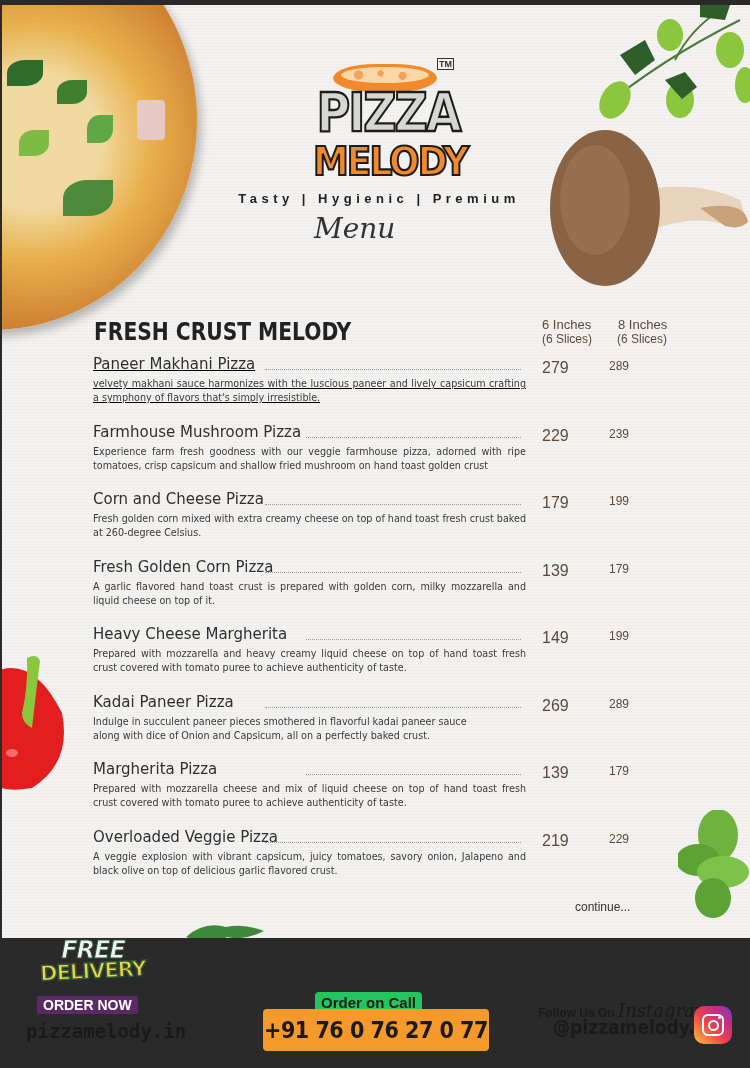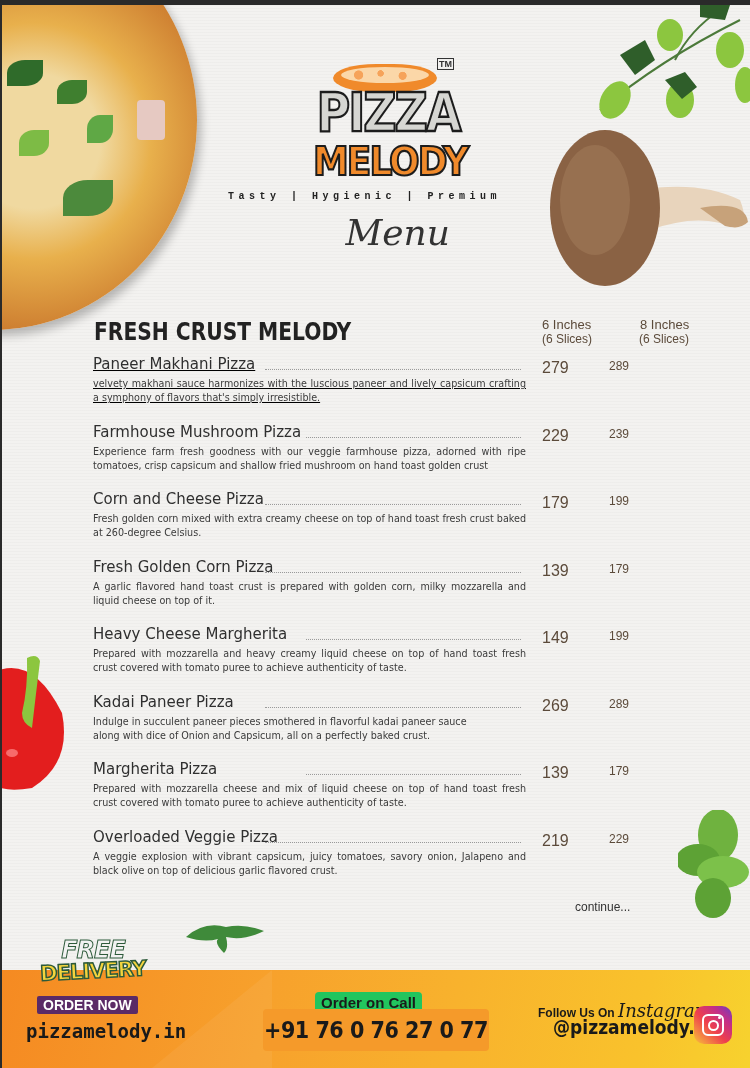--- a/index.html
+++ b/index.html
@@ -1,18 +1,18 @@
 <!DOCTYPE html>
 <html><head>
 <meta charset="utf-8">
 <style>
   html, body { margin:0; padding:0; }
   body { width:750px; height:1068px; overflow:hidden; position:relative;
     background:#2a2a2a; font-family:"Liberation Sans", sans-serif; }
-  .page { position:absolute; left:2px; top:5px; width:748px; height:1063px;
+  .page { position:absolute; left:2px; top:5px; width:748px; height:933px;
     background:#f3f2f0;
     background-image: repeating-linear-gradient(0deg, rgba(0,0,0,0.018) 0px, rgba(0,0,0,0.018) 1px, transparent 1px, transparent 3px);
     overflow:hidden; }
   
   .pizza { position:absolute; left:-215px; top:-95px; width:410px; height:420px; border-radius:50%;
     background: radial-gradient(circle at 60% 55%, #f0d9a0 0 20%, #e8b04c 35%, #c9762c 60%, #b45f22 80%, #c98a4b 86%, #d4a064 100%);
     box-shadow: 4px 6px 10px rgba(0,0,0,0.25); }
   .pizza .leaf { position:absolute; background:#2f6b2a; border-radius:50% 0 50% 0; }
   .pizza .ham { position:absolute; background:#e6c9c2; border-radius:4px; }
   .hops { position:absolute; right:0; top:-5px; width:170px; height:130px; }
@@ -31,24 +31,24 @@
                 radial-gradient(circle at 70% 55%, #f6a35a 0 6%, transparent 7%),
                 #fbd7a8; }
   .logo .tm { position:absolute; left:124px; top:-2px; font-size:9px; font-weight:bold; color:#333;
     border:1px solid #333; padding:0 1px; line-height:10px; }
   .logo .pizza-word { position:absolute; left:0; top:28px; width:150px; font-family:"DejaVu Sans", sans-serif;
     font-weight:bold; font-size:46px; letter-spacing:-2px; color:#d6d6d2; line-height:50px;
     -webkit-text-stroke:2px #1c1c1c; transform:scaleY(1.15); }
   .logo .melody-word { position:absolute; left:0; top:82px; width:150px; font-family:"DejaVu Sans", sans-serif;
     font-weight:bold; font-size:36px; letter-spacing:-2px; color:#f08a2b; line-height:40px;
     -webkit-text-stroke:2px #1c1c1c; transform:scaleY(1.1); }
-  .tagline { position:absolute; left:226px; top:186px; width:302px; 
-    font-family:Liberation Mono, monospace; font-weight:bold; font-size:10px; letter-spacing:4.5px; color:#222; }
-  .menu-script { position:absolute; left:312px; top:207px; width:120px; text-align:right;
-    font-family:"DejaVu Serif", serif; font-style:italic; font-size:36px; color:#333;margin-left:16px; }
+  .tagline { position:absolute; left:226px; top:186px; width:302px; text-align:center;
+    font-family:Liberation Sans, sans-serif; font-weight:bold; font-size:13px; letter-spacing:4.5px; color:#222; }
+  .menu-script { position:absolute; left:312px; top:207px; width:120px; text-align:left;
+    font-family:"DejaVu Serif", serif; font-style:italic; font-size:28px; color:#333; }
 
   
   .section-title { position:absolute; left:92px; top:312px; font-family:"DejaVu Sans Condensed","DejaVu Sans", sans-serif;
     font-weight:bold; font-size:25px; color:#222; letter-spacing:0px; transform:scaleX(0.9); transform-origin:left; }
   .size-head { position:absolute; top:313px; font-family:"Liberation Sans", sans-serif; color:#5b4a3a; font-size:13px; line-height:14px; }
   .item { position:absolute; left:91px; width:560px; }
   .item .name-row { position:relative; height:20px; }
   .item .name { font-family:"DejaVu Sans", sans-serif; font-size:15px; color:#2f2f2f; background:transparent; }
   .item .dots { position:absolute; top:14px; height:0; border-bottom:1px dotted #9a9a9a; }
   .item .p6 { position:absolute; left:449px; top:4px; font-size:16px; color:#5b4a3a; }
@@ -143,21 +143,21 @@
     <div class="melody-word">MELODY</div>
   </div>
   <div class="tagline">Tasty | Hygienic | Premium</div>
   <div class="menu-script">Menu</div>
 
   <div class="section-title">FRESH CRUST MELODY</div>
   <div class="size-head" style="left:540px;">
     <div>6 Inches</div>
     <div style="font-size:12px;">(6 Slices)</div>
   </div>
-  <div class="size-head" style="left:637px;">
+  <div class="size-head" style="left:615px;">
     <div style="padding-left:1px;">8 Inches</div>
     <div style="font-size:12px;">(6 Slices)</div>
   </div>
 
   <div class="item" style="top:350px;text-decoration:underline;">
     <div class="name-row">
       <span class="name">Paneer Makhani Pizza</span>
       <span class="dots" style="left:172px;width:256px;"></span>
       <span class="p6">279</span>
       <span class="p8">289</span>

